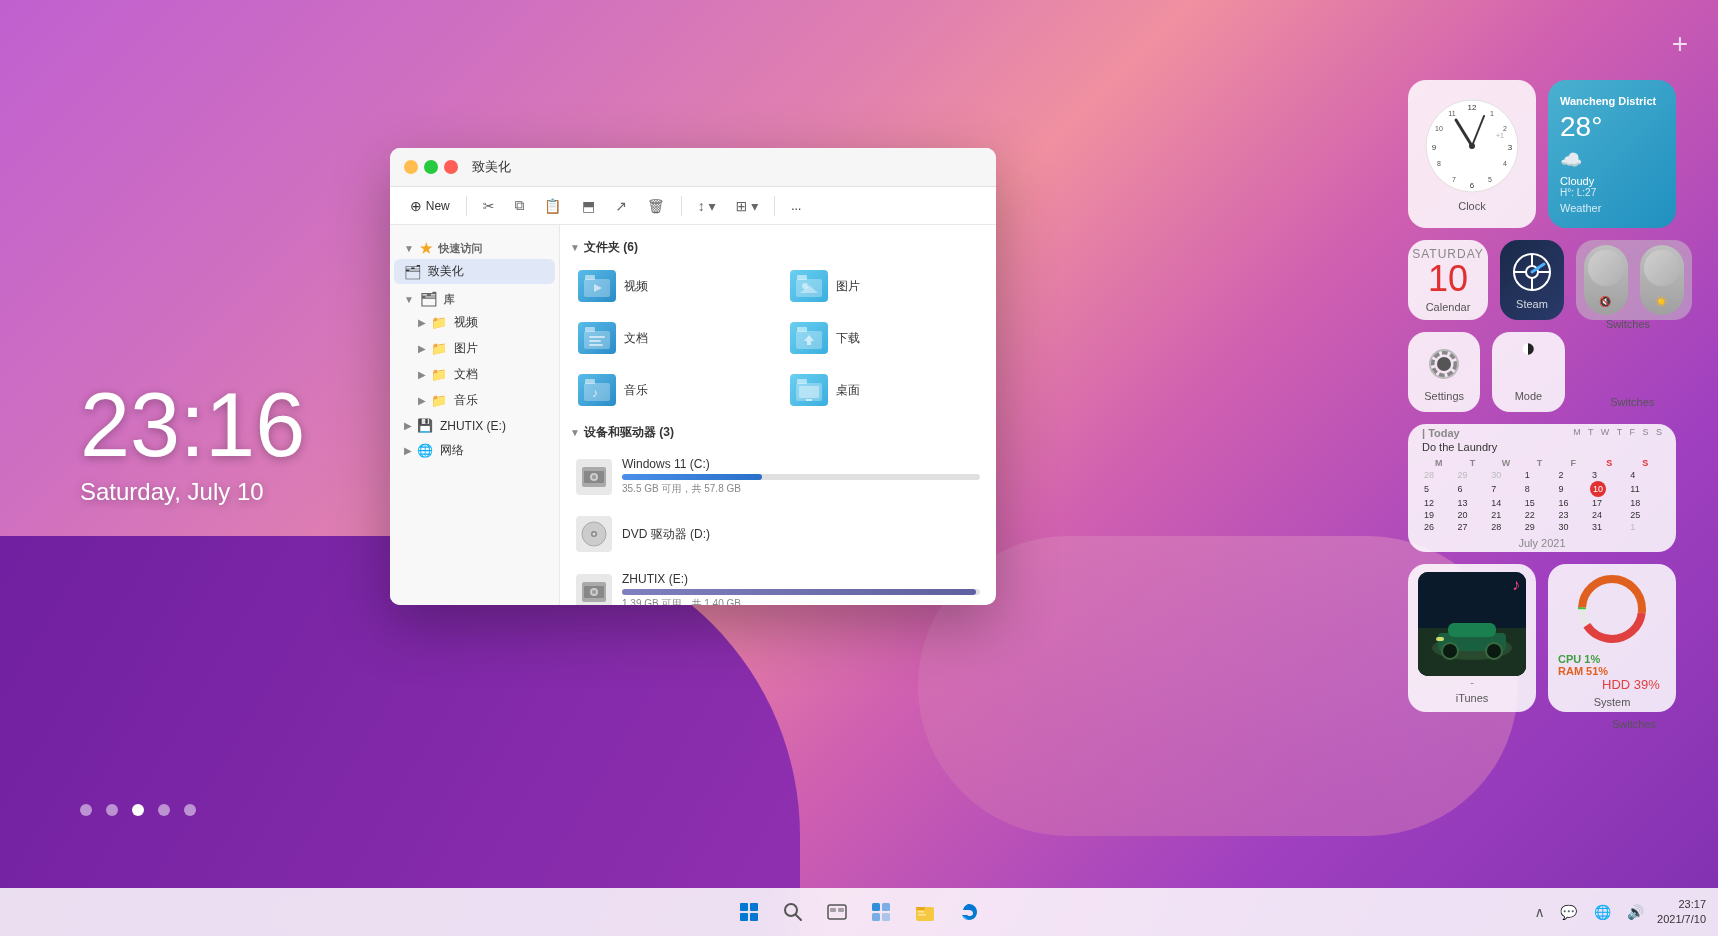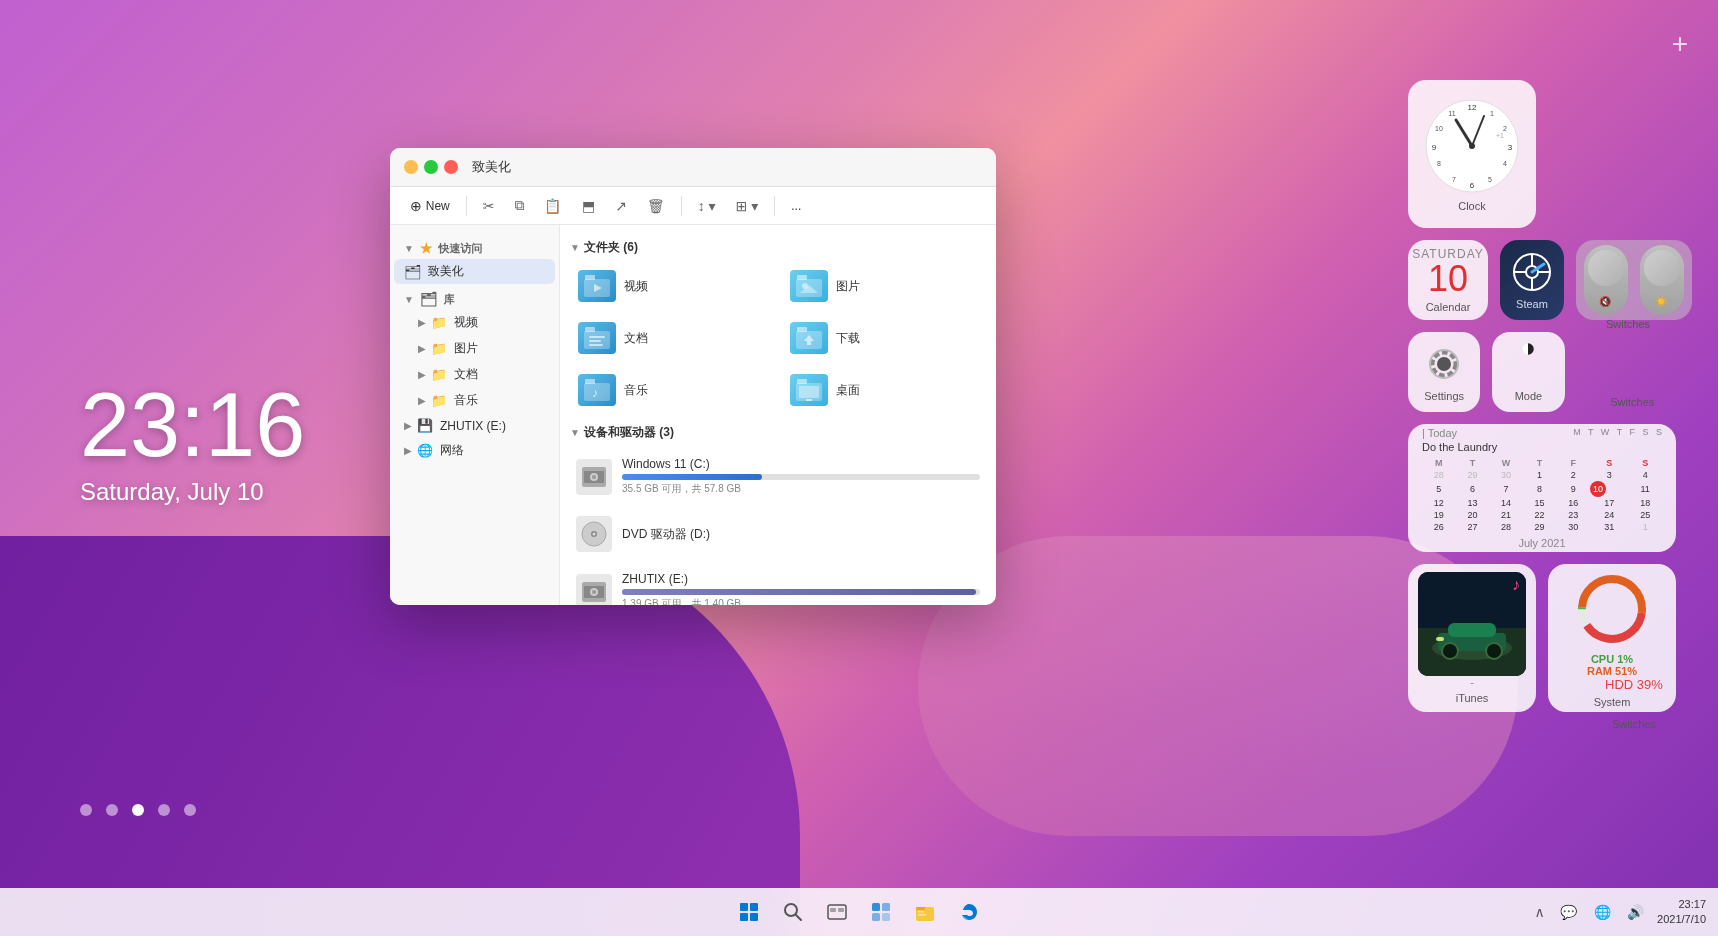--- a/index.html
+++ b/index.html
@@ -206,21 +206,21 @@
       font-size: 9px;
       border-collapse: collapse;
     }
     .cal-mini th {
       color: #888;
       font-weight: 600;
       text-align: center;
       padding: 1px;
     }
     .cal-mini td {
-      text-align: center;
+      text-align: left;
       padding: 1px 2px;
       color: #333;
       font-size: 9px;
     }
 
     
     .itunes-widget {
       width: 128px;
       height: 148px;
       padding: 8px;
@@ -260,21 +260,21 @@
       height: 148px;
       padding: 10px;
     }
     .donut-chart {
       width: 80px;
       height: 80px;
       position: relative;
     }
     .system-stats {
       margin-top: 4px;
-      text-align: center;
+      text-align: left;
       width: 100%;
     }
     .stat-cpu { font-size: 11px; font-weight: 700; color: #40a040; }
     .stat-ram { font-size: 11px; font-weight: 700; color: #e06020; }
     .stat-hdd { font-size: 13px; font-weight: 400; color: #e04040; padding-left: 44px; }
 
     
     .explorer-window {
       position: absolute;
       top: 148px;
@@ -573,20 +573,30 @@
           <line x1="50" y1="50" x2="62" y2="20" stroke="#333" stroke-width="2" stroke-linecap="round"></line>
 
           <circle cx="50" cy="50" r="3" fill="#333"></circle>
 
           <text x="74" y="42" font-size="7" fill="#aaa">+1</text>
         </svg>
       </div>
       <div class="widget-label">Clock</div>
     </div>
 
+    <div class="widget weather-widget">
+      <div style="font-size:11px;font-weight:600;">Wancheng District</div>
+      <div style="font-size:28px;font-weight:300;margin-top:4px;">28°</div>
+      <div style="display:flex;align-items:center;gap:4px;margin-top:6px;">
+        <span style="font-size:18px;">☁️</span>
+      </div>
+      <div style="font-size:11px;margin-top:4px;">Cloudy</div>
+      <div style="font-size:10px;opacity:0.8;">H°: L:27</div>
+      <div class="widget-label" style="color:rgba(255,255,255,0.8);">Weather</div>
+    </div>
   </div>
 
   <div class="widget-row">
 
     <div class="widget cal-small-widget">
       <div style="font-size:12px;color:#888;text-transform:uppercase;letter-spacing:1px;">SATURDAY</div>
       <div style="font-size:36px;font-weight:300;color:#e03030;line-height:1;">10</div>
       <div class="widget-label">Calendar</div>
     </div>
 
@@ -637,21 +647,21 @@
       <div class="widget-label">Mode</div>
     </div>
 
     <div style="width:128px;display:flex;align-items:flex-end;justify-content:center;padding-bottom:4px;">
       <div class="widget-label">Switches</div>
     </div>
   </div>
 
   <div class="widget cal-large-widget">
     <div style="display:flex;justify-content:space-between;width:100%;">
-      <span style="font-size:11px;color:#888;font-weight:400;">| Today</span>
+      <span style="font-size:11px;color:#888;font-weight:700;">| Today</span>
       <span style="font-size:9px;color:#888;">M &nbsp; T &nbsp; W &nbsp; T &nbsp; F &nbsp; S &nbsp; S</span>
     </div>
     <div style="font-size:11px;color:#333;margin-top:2px;">Do the Laundry</div>
     <div class="cal-mini">
       <table>
         <thead>
             <tr>
               <th>M</th>
               <th>T</th>
               <th>W</th>

